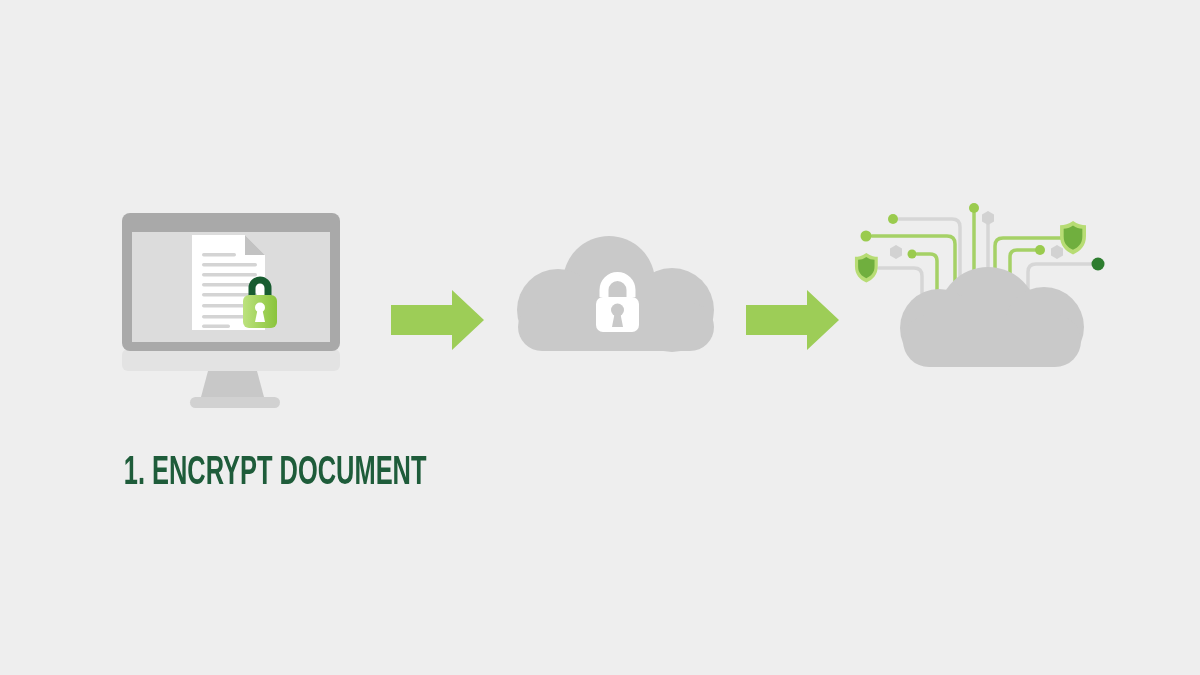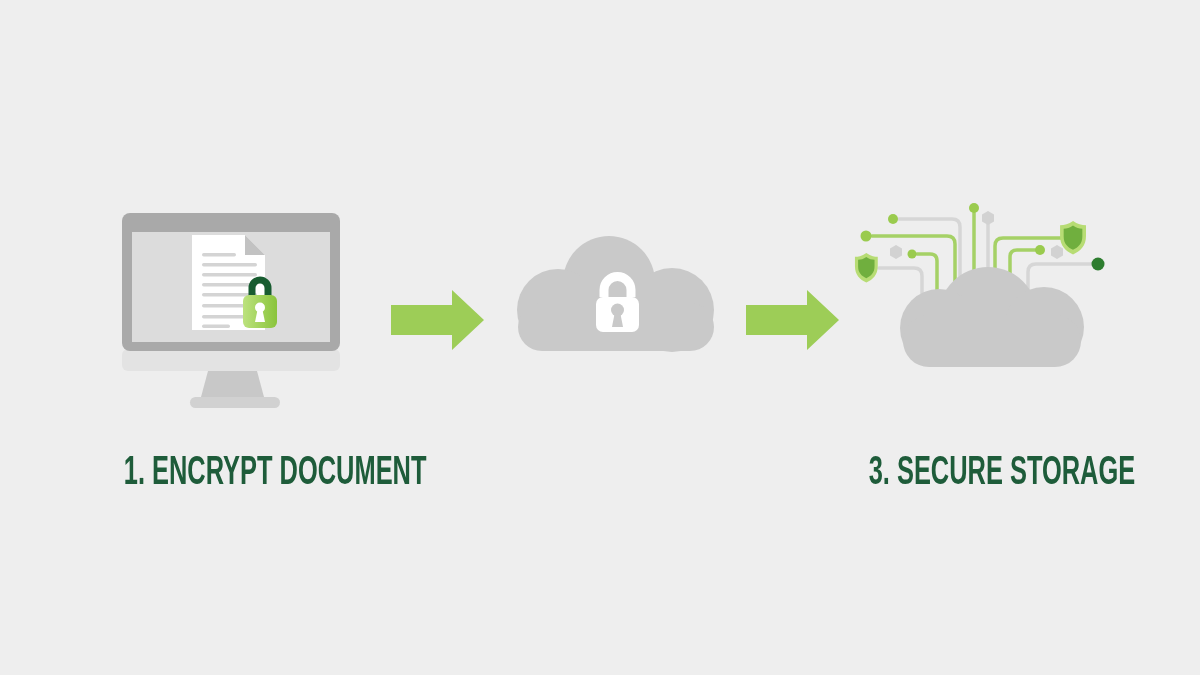--- a/index.html
+++ b/index.html
@@ -119,17 +119,14 @@
       <circle cx="145" cy="122" r="50"></circle>
       <circle cx="96" cy="133" r="39"></circle>
       <circle cx="201" cy="132" r="40"></circle>
       <rect x="60" y="120" width="178" height="52" rx="26"></rect>
     </g>
   </svg>
 
   <div class="step-label" style="left:31px;">
     <span class="txt">1. ENCRYPT DOCUMENT</span>
   </div>
-  <div class="step-label" style="left:787px;">
-    <span class="txt">3. SECURE STORAGE</span>
-  </div>
 
 </div>
 
 </body></html>

